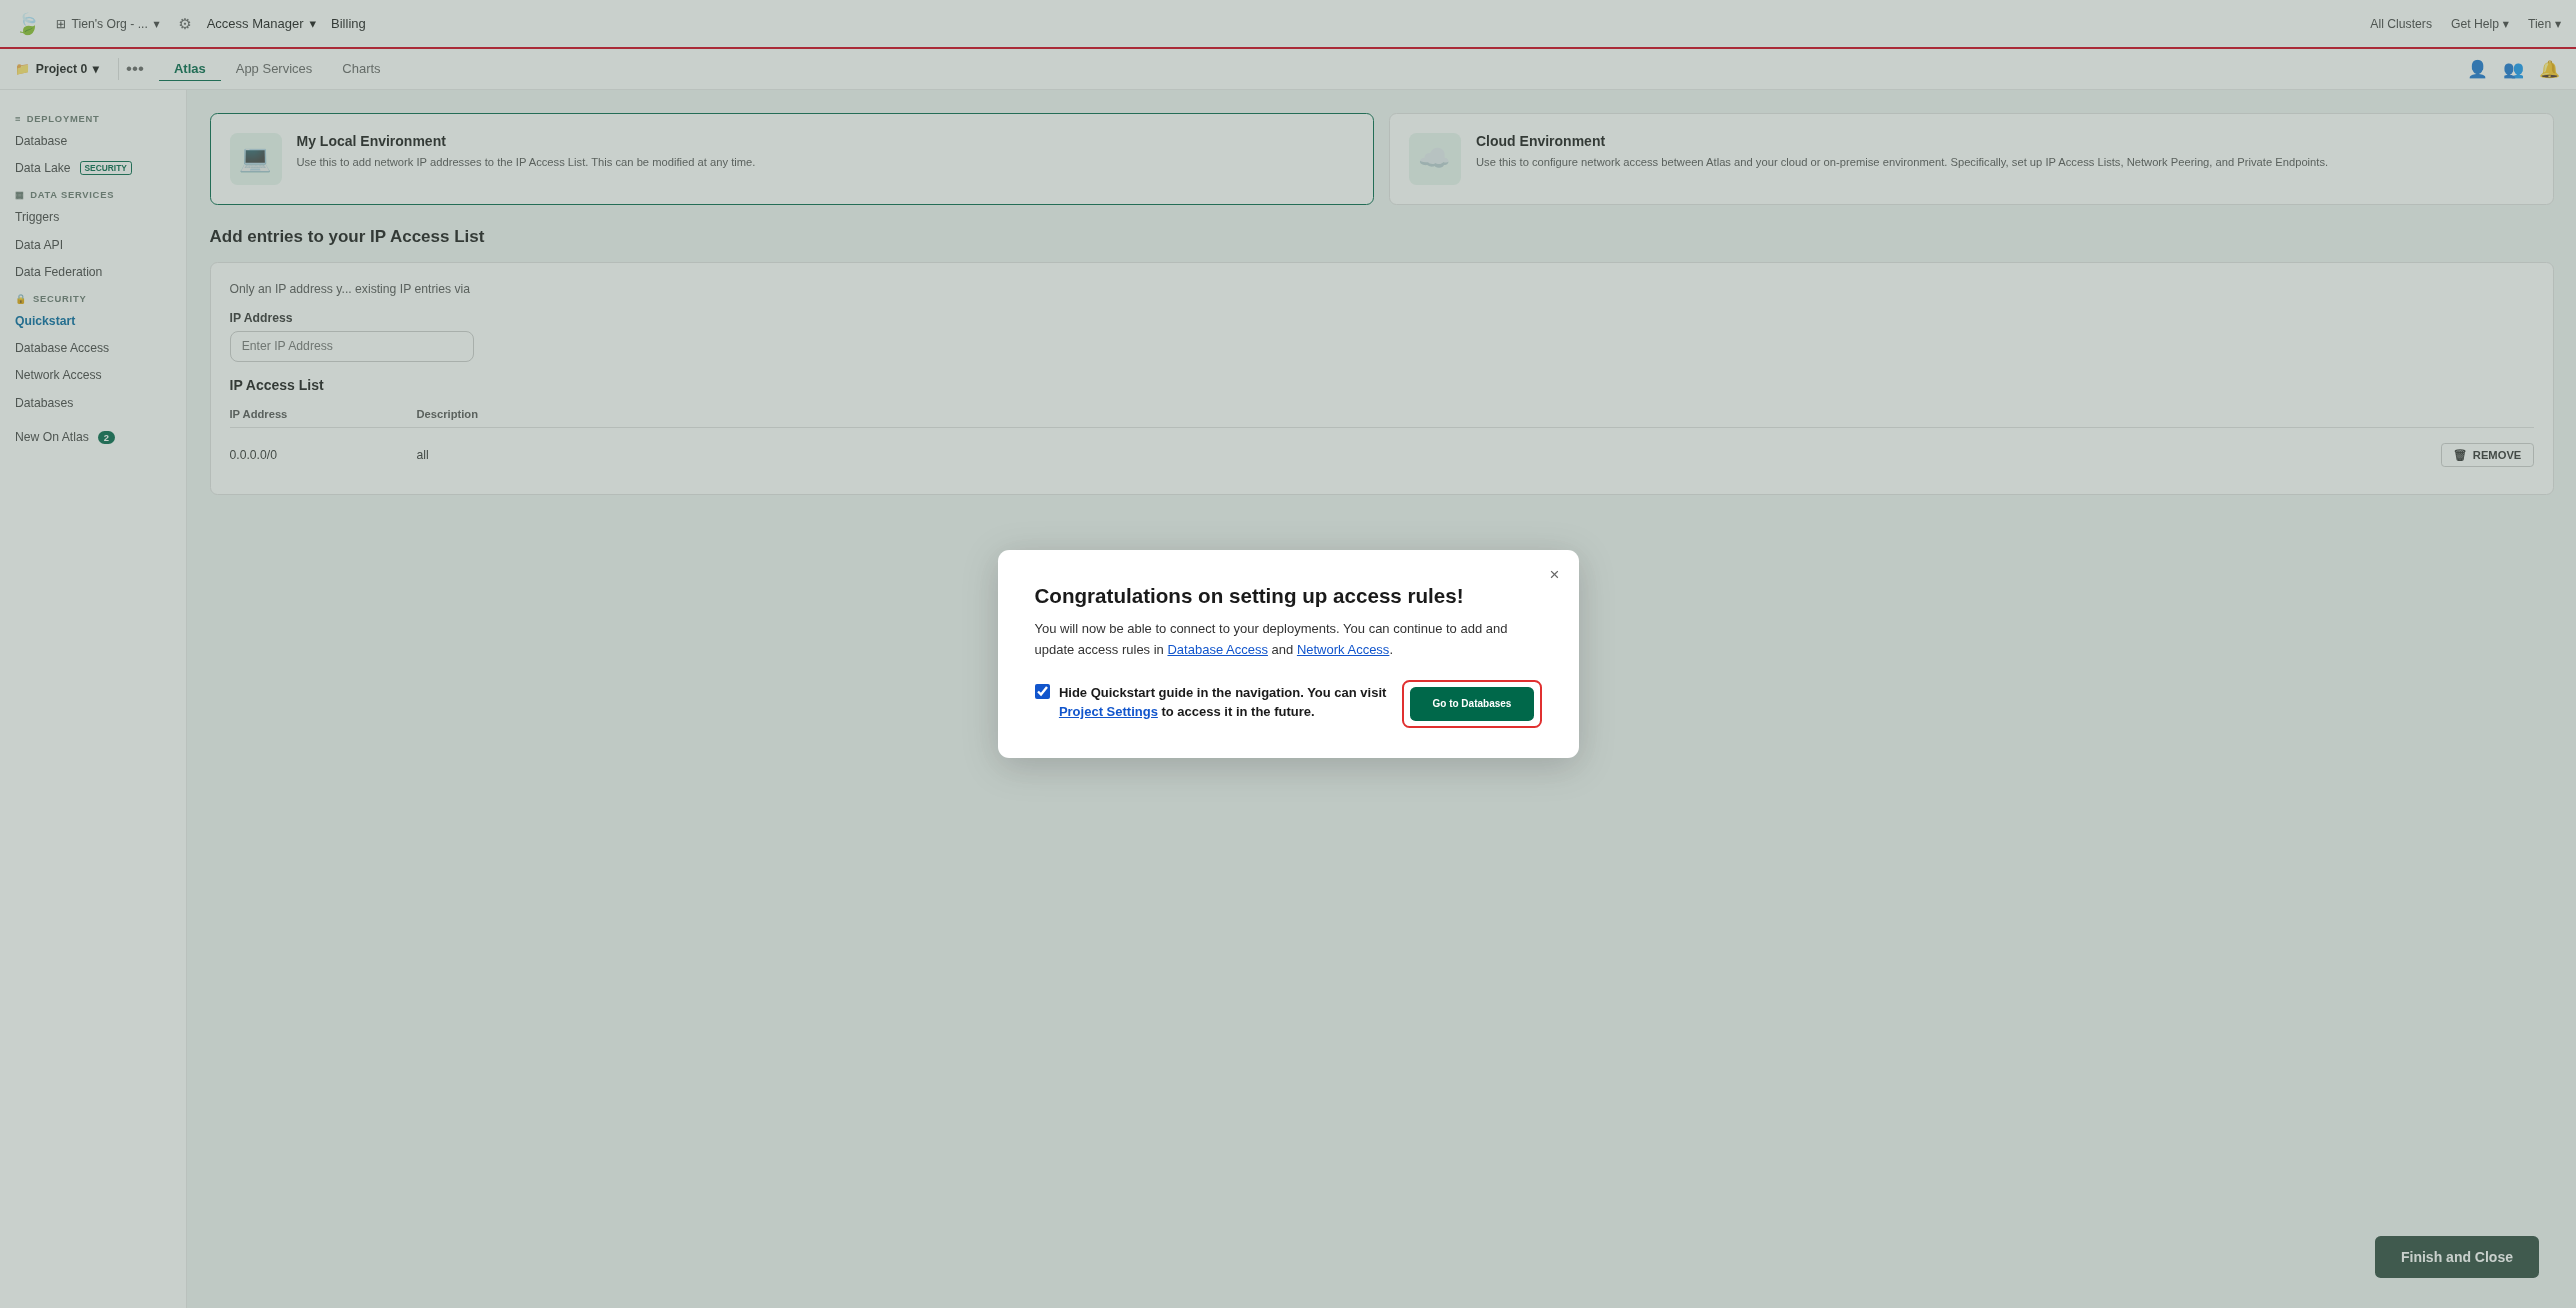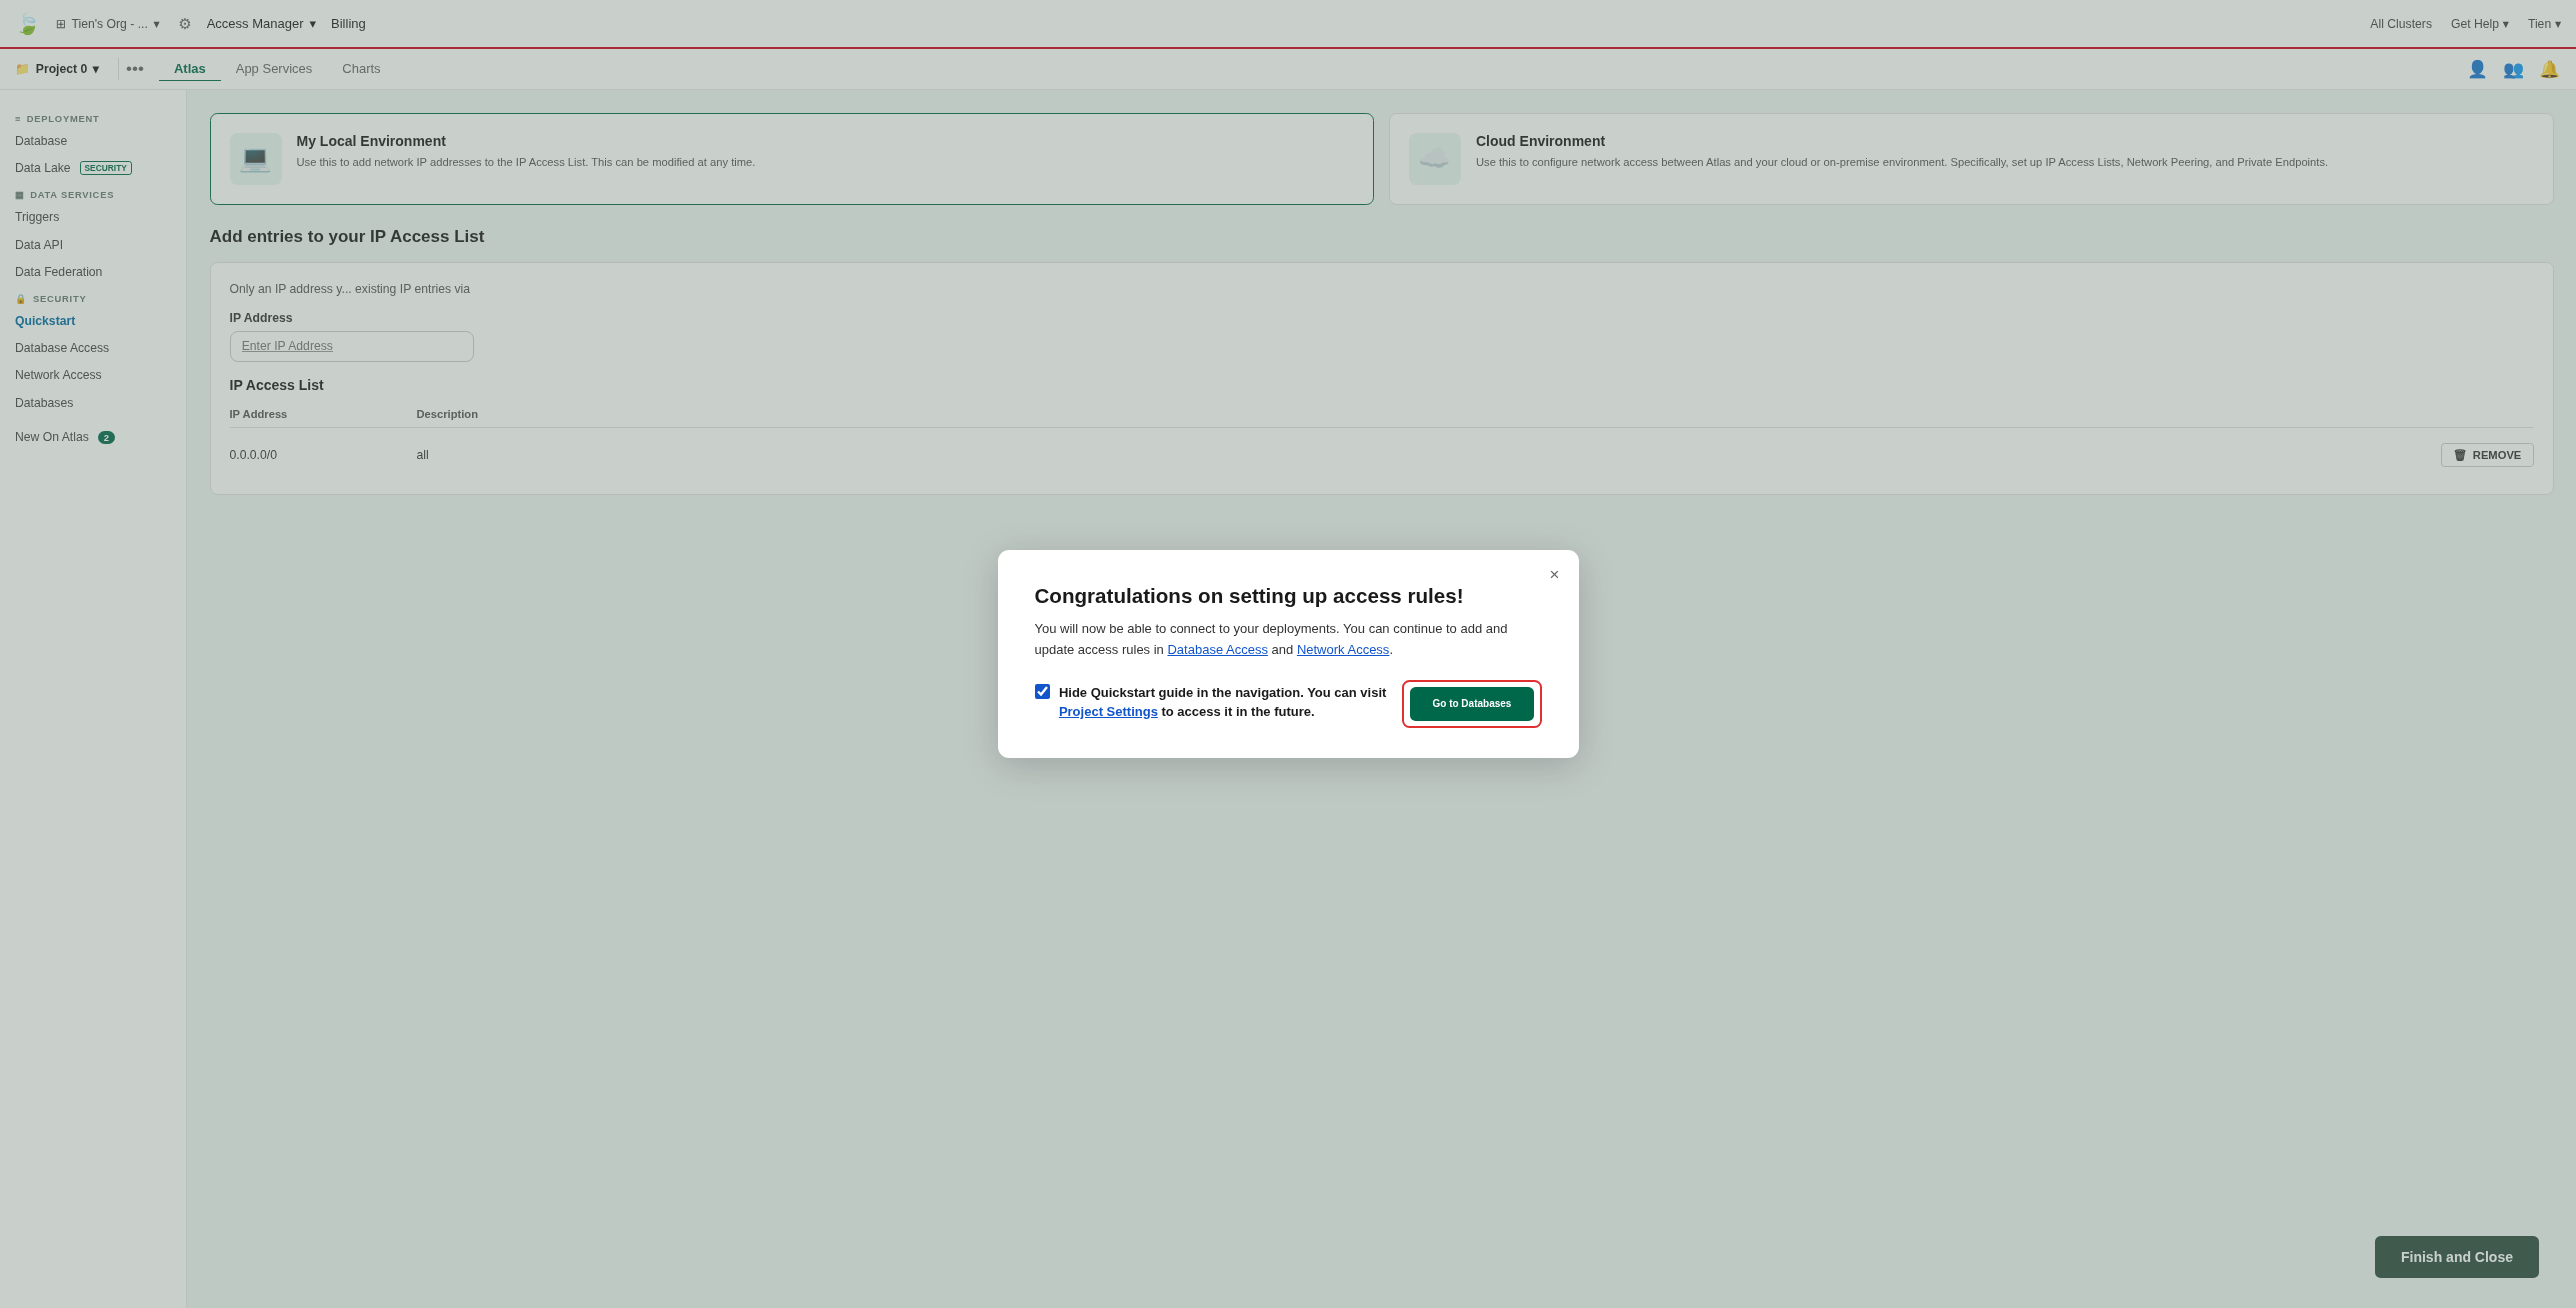--- a/index.html
+++ b/index.html
@@ -56,21 +56,21 @@
     .env-card-icon { width: 52px; height: 52px; background: #e8f5ee; border-radius: 7.5px; display: flex; align-items: center; justify-content: center; font-size: 26px; flex-shrink: 0; }
     .env-card-title { font-size: 14px; font-weight: 700; color: #1a1a1a; margin-bottom: 5.6px; }
     .env-card-desc { font-size: 11.2px; color: #555; line-height: 1.5; }
 
     
     .section-title { font-size: 17px; font-weight: 700; color: #1a1a1a; margin-bottom: 15px; }
     .ip-form-box { background: #fff; border: 0.9px solid #e0e0e0; border-radius: 7.5px; padding: 19px; }
     .ip-form-desc { font-size: 12.2px; color: #555; margin-bottom: 15px; }
     .ip-input-row { display: flex; gap: 11.2px; margin-bottom: 15px; }
     .ip-input-label { font-size: 12.2px; font-weight: 600; color: #333; margin-bottom: 5.6px; }
-    .ip-input { border: 0.9px solid #ccc; border-radius: 8px; padding: 7.5px 11.2px; font-size: 12.2px; width: 244px; color: #999; background: #fff; text-decoration: underline; }
+    .ip-input { border: 0.9px solid #ccc; border-radius: 8px; padding: 7.5px 11.2px; font-size: 12.2px; width: 244px; color: #999; background: #fff; }
     .ip-list-section { margin-top: 15px; }
     .ip-list-header { display: flex; gap: 0; font-size: 11.2px; font-weight: 600; color: #555; border-bottom: 0.9px solid #e0e0e0; padding-bottom: 7.5px; margin-bottom: 7.5px; }
     .ip-list-col1 { width: 187px; }
     .ip-list-col2 { flex: 1; }
     .ip-list-row { display: flex; align-items: center; gap: 0; padding: 7.5px 0; }
     .ip-list-val { width: 187px; font-size: 12.2px; color: #333; }
     .ip-list-desc { flex: 1; font-size: 12.2px; color: #333; }
     .remove-btn { display: flex; align-items: center; gap: 5.6px; border: 0.9px solid #ccc; border-radius: 3.7px; padding: 4.7px 11.2px; font-size: 11.2px; font-weight: 600; color: #333; background: #fff; cursor: pointer; }
 
     

